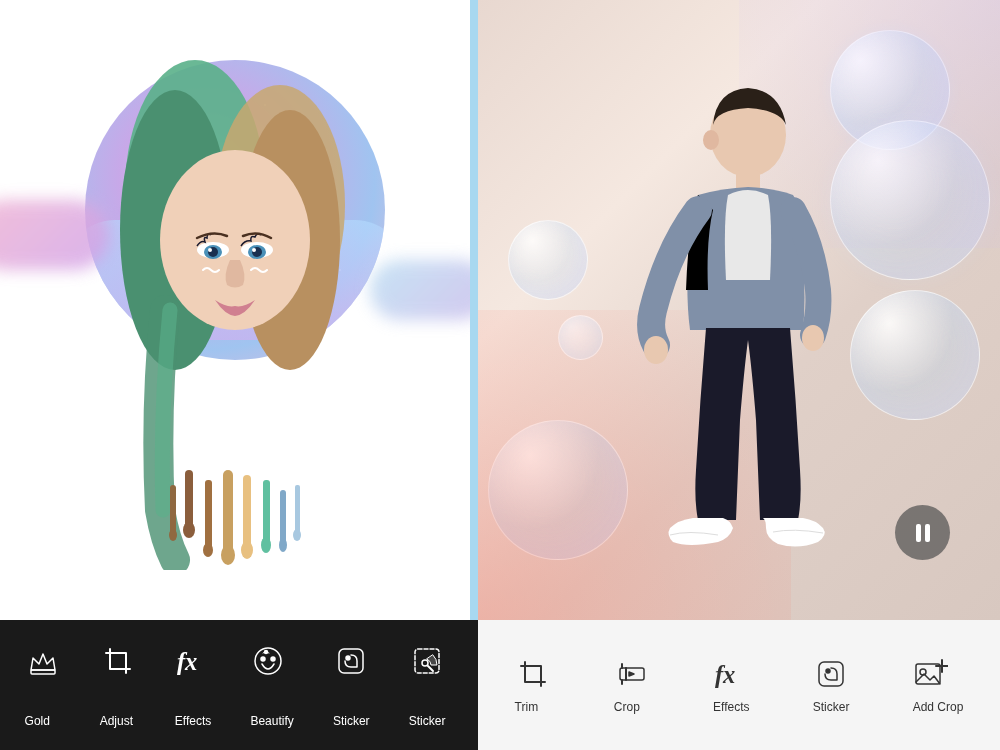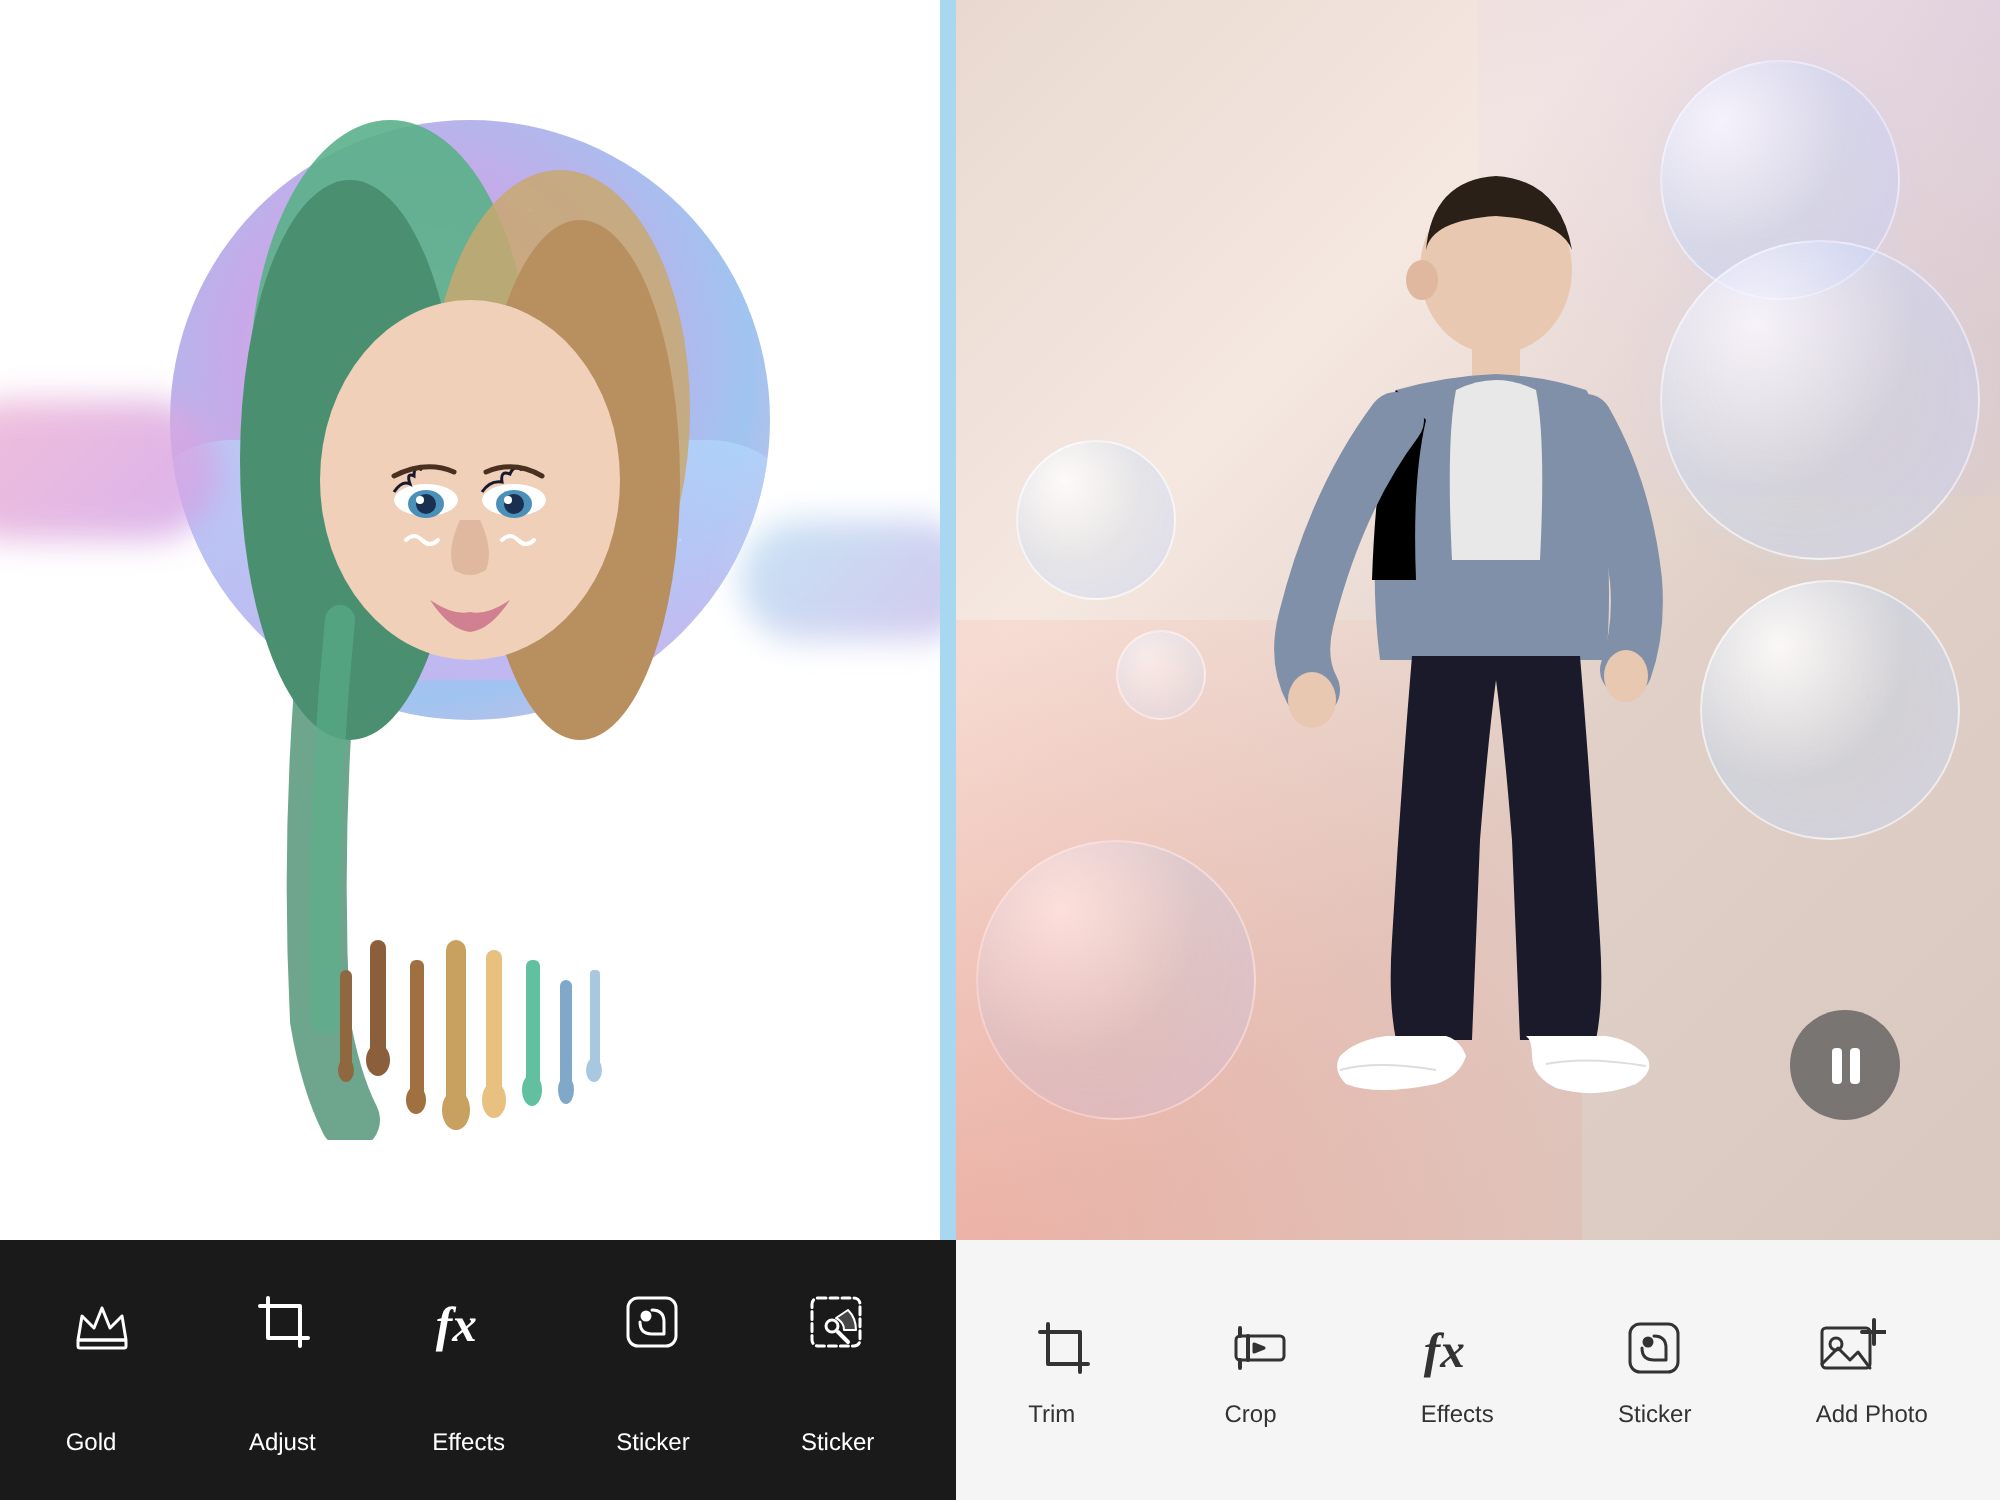--- a/index.html
+++ b/index.html
@@ -457,20 +457,33 @@
 
       <div class="tool-item">
         <div class="tool-icon">
           <svg width="38" height="32" viewBox="0 0 38 32" class="icon-svg" color="white">
             <text x="2" y="26" font-size="26" font-weight="bold" font-style="italic" fill="white" stroke="none" font-family="serif">fx</text>
           </svg>
         </div>
         <span class="tool-label">Effects</span>
       </div>
 
+      <div class="tool-item">
+        <div class="tool-icon">
+          <svg width="32" height="32" viewBox="0 0 32 32" class="icon-svg" color="white">
+            <circle cx="16" cy="16" r="13" stroke="white" fill="none" stroke-width="1.5"></circle>
+            <path d="M 10 19 Q 13 24 16 24 Q 19 24 22 19" stroke="white" fill="none" stroke-width="1.5" stroke-linecap="round"></path>
+            <circle cx="11" cy="14" r="2" fill="white"></circle>
+            <circle cx="21" cy="14" r="2" fill="white"></circle>
+            <path d="M 11 8 Q 13 6 17 8" stroke="white" fill="none" stroke-width="1"></path>
+            <circle cx="14" cy="7" r="1.5" fill="white"></circle>
+          </svg>
+        </div>
+        <span class="tool-label">Beautify</span>
+      </div>
 
       <div class="tool-item">
         <div class="tool-icon">
           <svg width="32" height="32" viewBox="0 0 32 32" class="icon-svg" color="white">
             <rect x="4" y="4" width="24" height="24" rx="5" stroke="white" fill="none" stroke-width="1.5"></rect>
             <path d="M 10 16 Q 10 22 16 22 L 22 22 L 22 16 Q 22 10 16 10" stroke="white" fill="none" stroke-width="1.5" stroke-linecap="round"></path>
             <circle cx="13" cy="13" r="2" fill="white"></circle>
           </svg>
         </div>
         <span class="tool-label">Sticker</span>
@@ -541,19 +554,19 @@
       <div class="tool-item">
         <div class="tool-icon">
           <svg width="34" height="32" viewBox="0 0 34 32" class="icon-svg" color="#333">
             <rect x="2" y="6" width="24" height="20" rx="2" stroke="#333" fill="none" stroke-width="1.5"></rect>
             <circle cx="9" cy="14" r="3" stroke="#333" fill="none" stroke-width="1.5"></circle>
             <path d="M 2 24 L 10 16 L 16 22 L 20 18 L 26 26" stroke="#333" fill="none" stroke-width="1.5" stroke-linecap="round" stroke-linejoin="round"></path>
             <line x1="28" y1="2" x2="28" y2="14" stroke="#333" stroke-width="2" stroke-linecap="round"></line>
             <line x1="22" y1="8" x2="34" y2="8" stroke="#333" stroke-width="2" stroke-linecap="round"></line>
           </svg>
         </div>
-        <span class="tool-label">Add Photo</span>
+        <span class="tool-label">Add Crop</span>
       </div>
 
     </div>
   </div>
 
 </div>
 
 </body></html>

